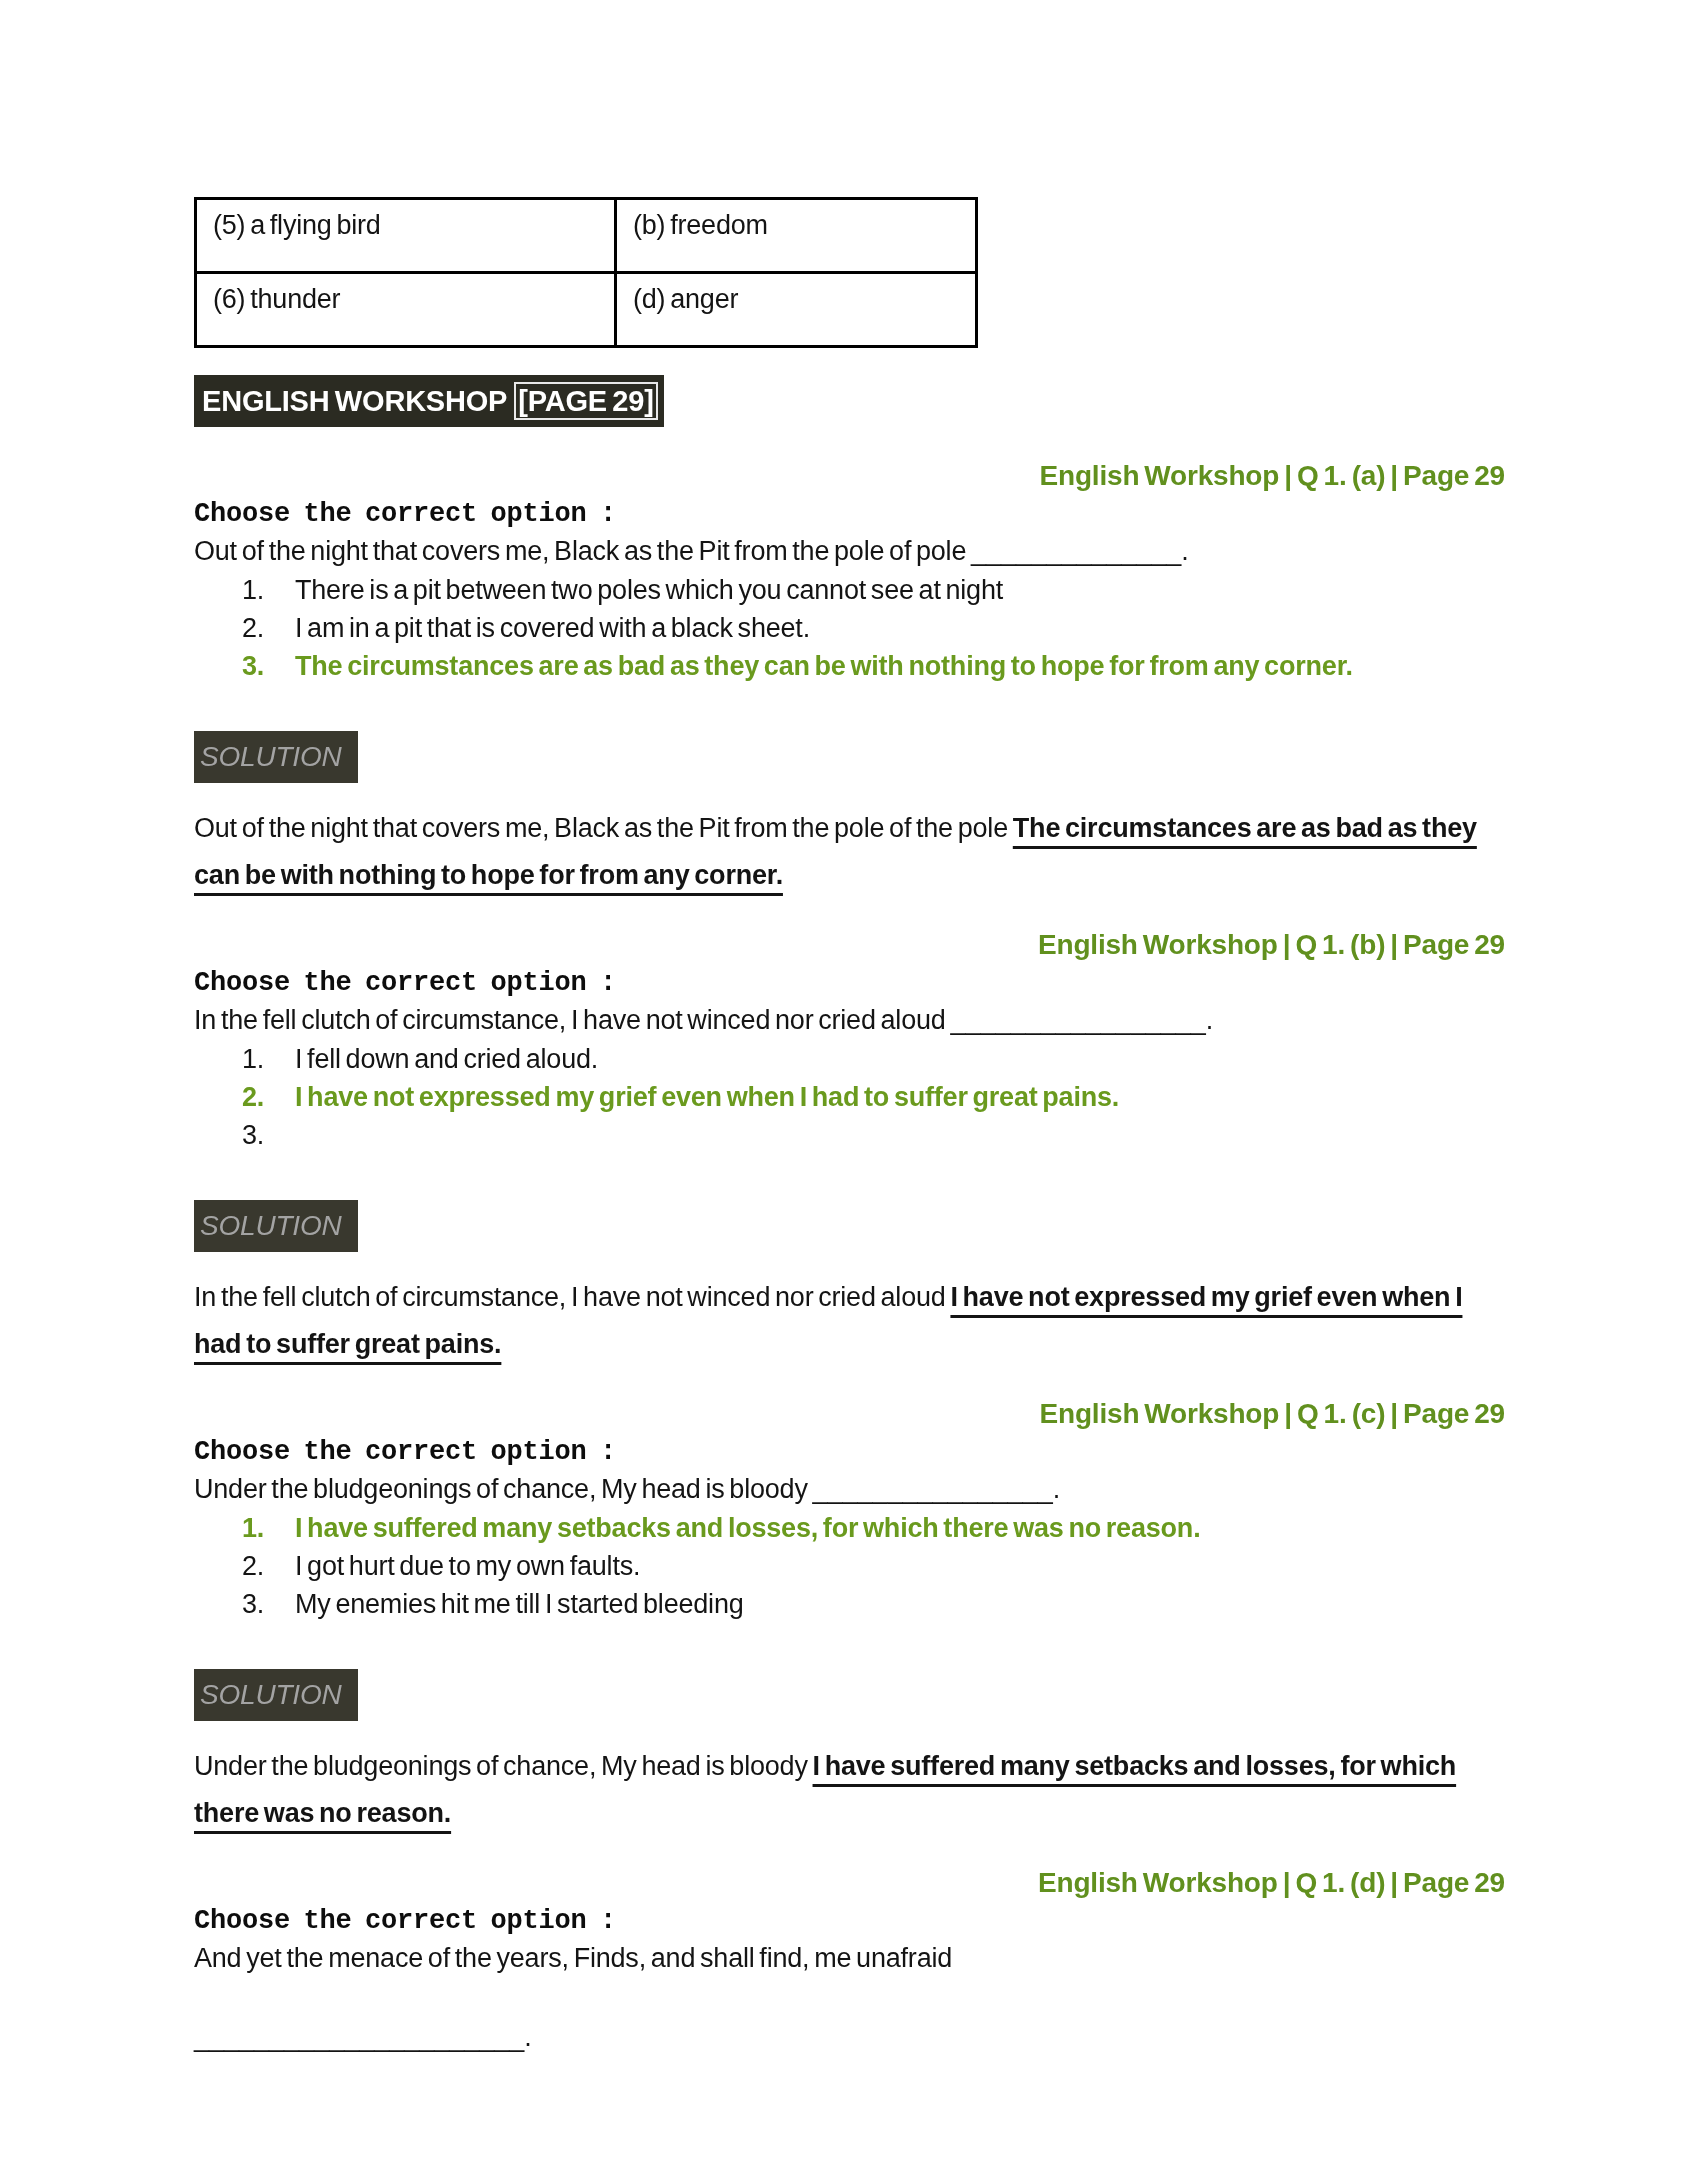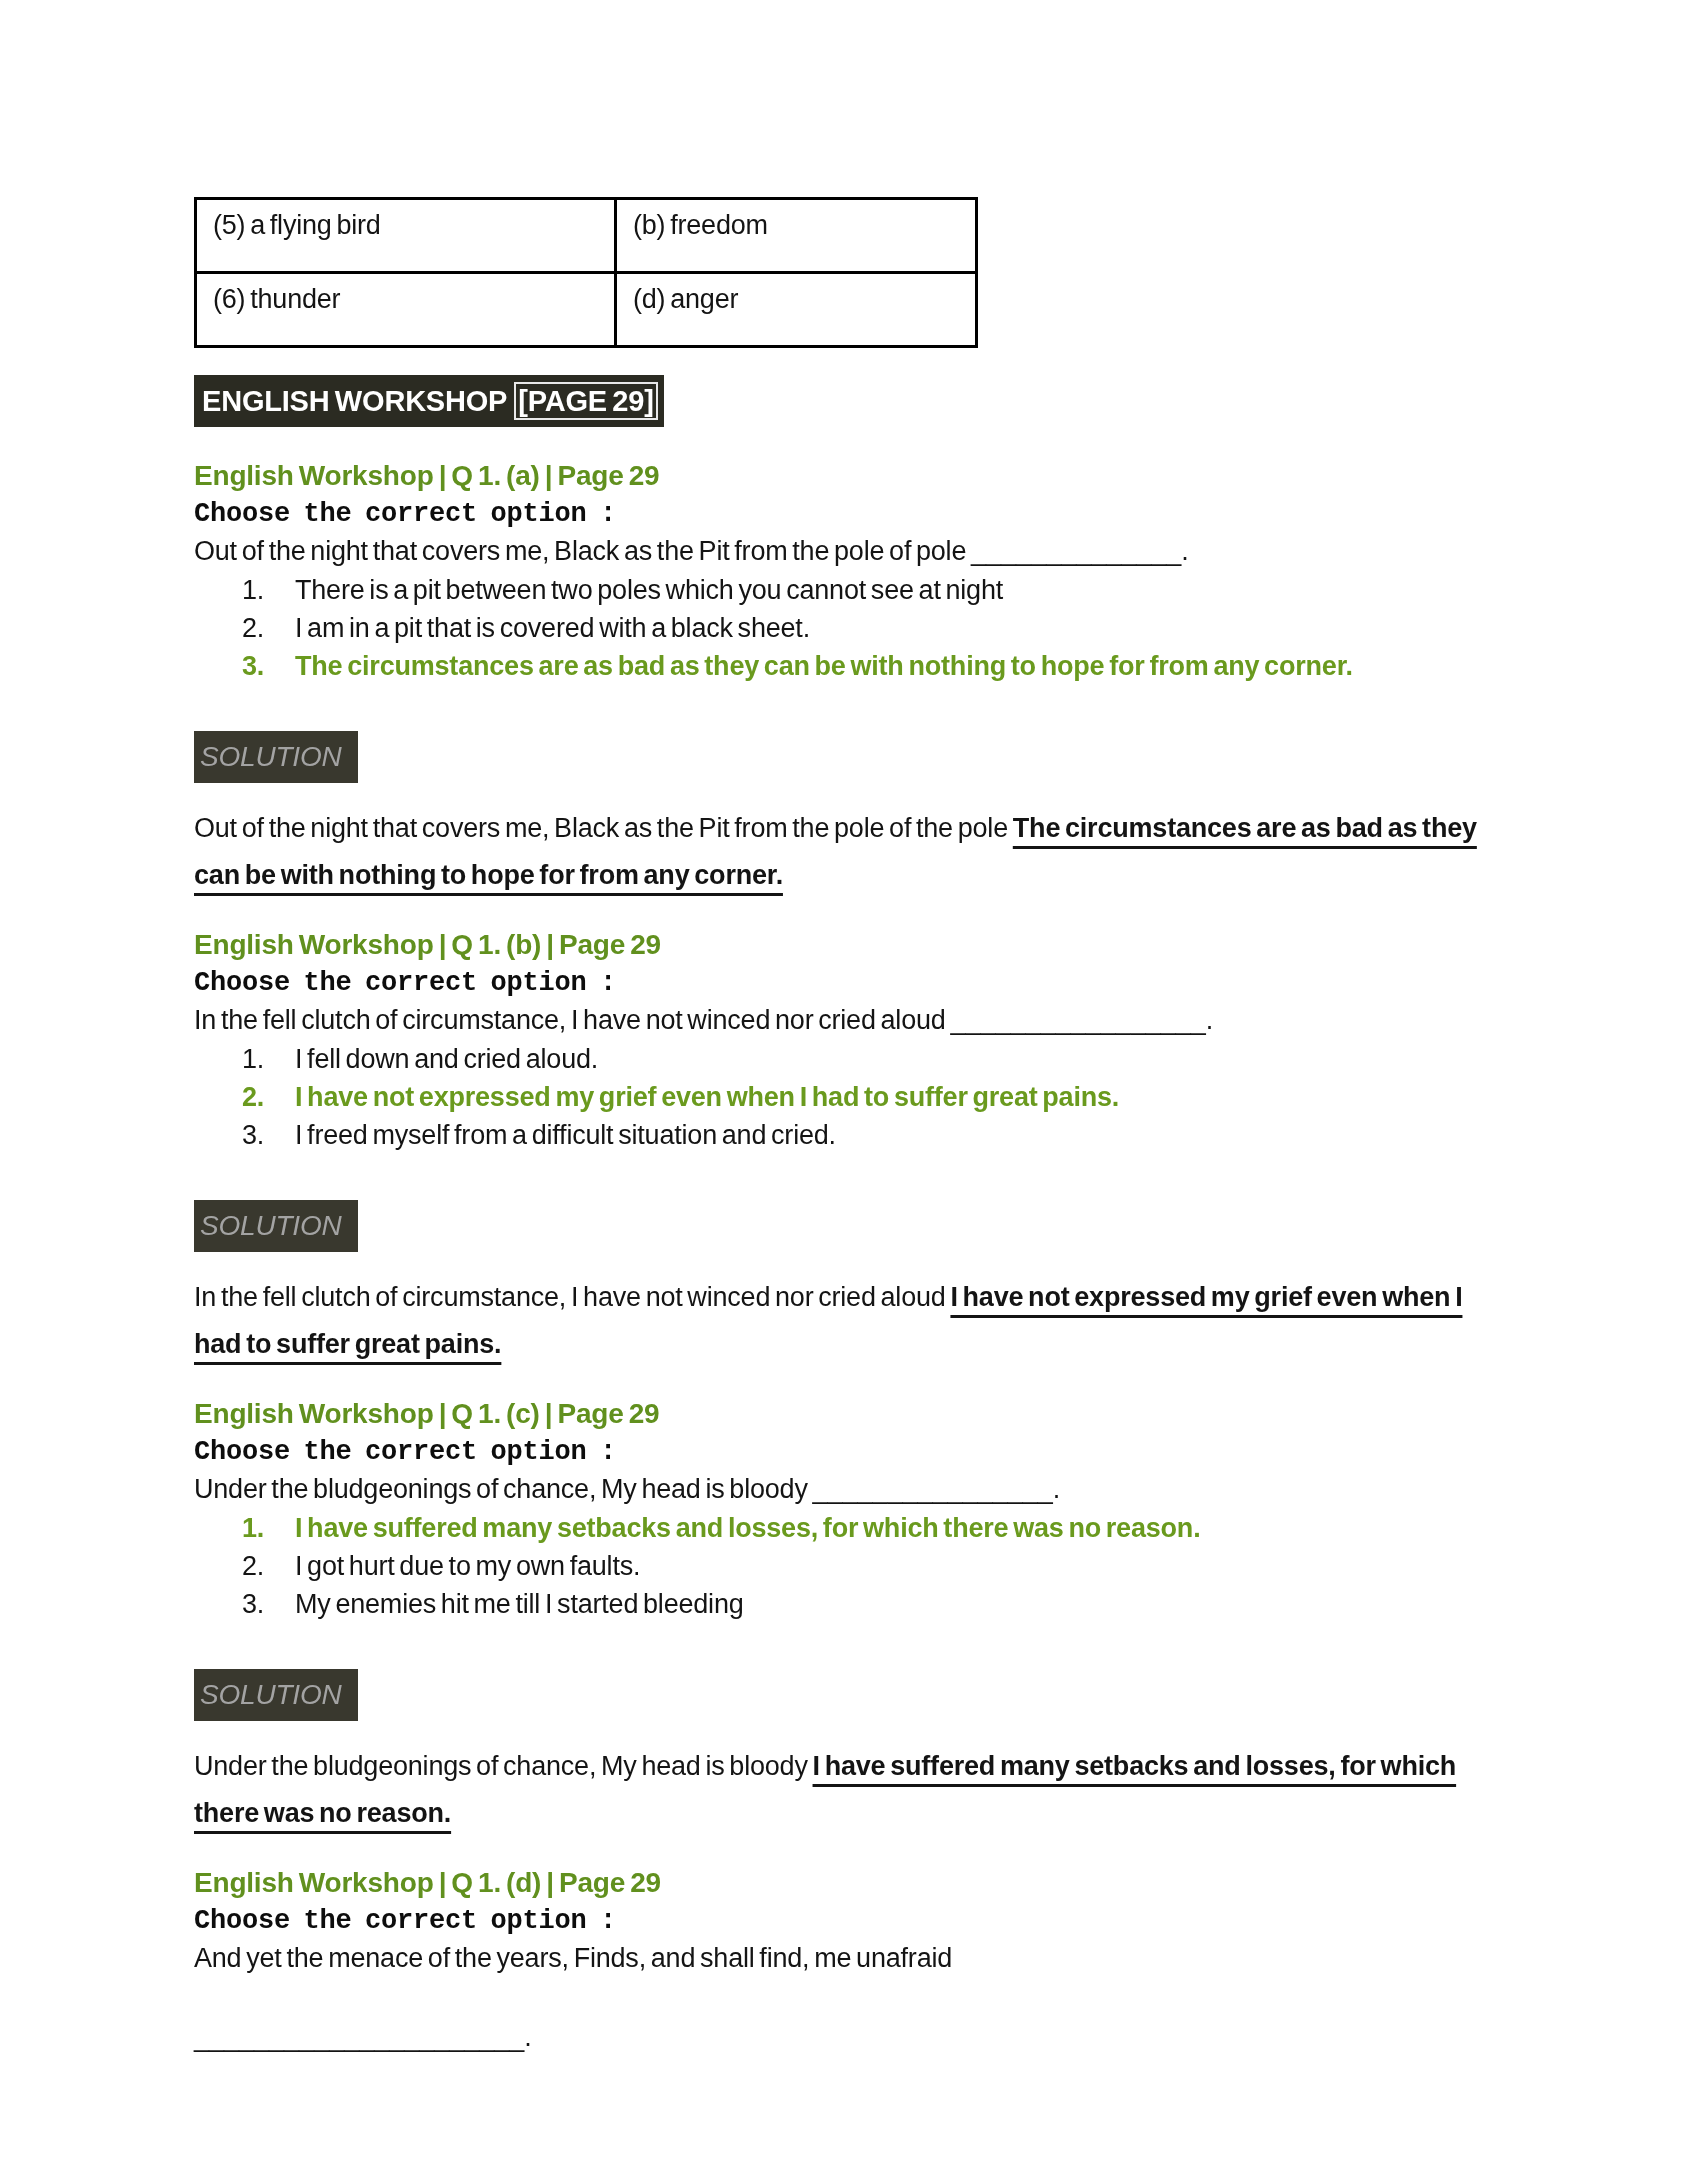--- a/index.html
+++ b/index.html
@@ -56,20 +56,21 @@
     margin-left: 7px;
   }
 
   
   .qhead {
     color: #61901e;
     font-weight: bold;
     font-size: 28px;
     line-height: 37px;
     margin: 27px 0 2px 0;
+    text-align: right;
   }
   .qhead.first { margin-top: 30px; }
 
   .prompt {
     font-weight: bold;
     font-size: 27px;
     line-height: 37px;
     margin: 0;
     color: #0d0d0d;
     font-family: Liberation Mono, monospace;
@@ -177,21 +178,20 @@
       <div class="opt">
           <span class="num">1.</span>
           <span>I fell down and cried aloud.</span>
         </div>
       <div class="opt correct">
           <span class="num">2.</span>
           <span>I have not expressed my grief even when I had to suffer great pains.</span>
         </div>
       <div class="opt">
           <span class="num">3.</span>
-          <span>I freed myself from a difficult situation and cried.</span>
         </div>
     </div>
     <div>
       <span class="sol-badge">SOLUTION</span>
     </div>
     <p class="sol"><span>In the fell clutch of circumstance, I have not winced nor cried aloud</span> <span class="ans">I have not expressed my grief even when I had to suffer great pains.</span></p>
   </section>
 
   <section>
     <h3 class="qhead">English Workshop | Q 1. (c) | Page 29</h3>

